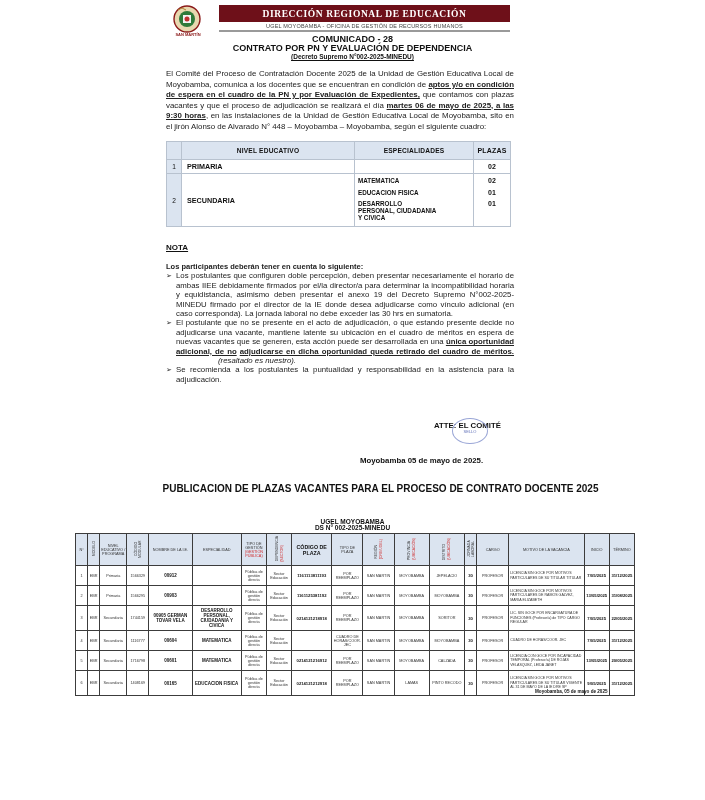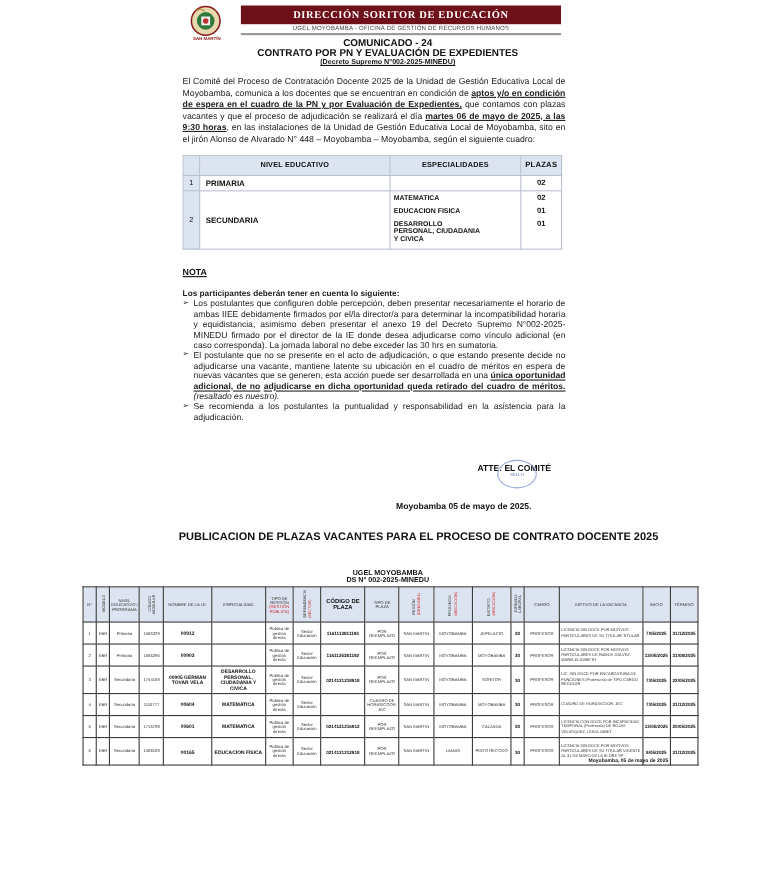--- a/index.html
+++ b/index.html
@@ -35,21 +35,21 @@
   .plz-item { height: 12px; display: flex; align-items: center; justify-content: center; }
   .plz-item.big { height: 26px; align-items: flex-start; padding-top: 2px; }
 
   .nota { position: absolute; left: 166px; top: 243px; font-weight: bold; font-size: 8px; text-decoration: underline; }
   .notes { position: absolute; left: 166px; top: 262px; width: 348px; font-size: 7.8px; line-height: 9.4px; color: #222; }
   .notes .intro { font-weight: bold; font-size: 7.5px; }
   .bullet { position: relative; padding-left: 10px; text-align: justify; }
   .bullet .arrow { position: absolute; left: 0; top: 0; font-size: 7px; }
   .notes b { font-weight: bold; }
   .notes u { text-decoration: underline; }
-  .notes i { font-style: italic; }
+  .notes i { font-style: italic; margin-left: 42px; }
 
   .atte { position: absolute; left: 434px; top: 405px; font-weight: bold; font-size: 7.8px; margin-top: 16px; }
   .seal { position: absolute; left: 452px; top: 418px; width: 34px; height: 24px; border: 1px solid #9aa6d6; border-radius: 50%; color: #6070b8; font-size: 4px; display: flex; align-items: center; justify-content: center; }
   .city-date { position: absolute; left: 360px; top: 456px; font-weight: bold; font-size: 7.8px; }
 
   
   .bt1 { top: 483px; font-size: 10px; margin-left: 28px; }
   .bt2 { top: 506px; font-size: 10px; }
   .bt3 { top: 518px; font-size: 6.5px; }
   .bt4 { top: 524px; font-size: 6.5px; }
@@ -75,26 +75,26 @@
 <div class="page">
 
   <svg class="logo" viewBox="0 0 30 30">
     <circle cx="15" cy="15" r="13" fill="#e8d8b0" stroke="#8b1a1a" stroke-width="1.4"></circle>
     <circle cx="15" cy="15" r="8" fill="#2f7a3a"></circle>
     <rect x="11" y="11" width="8" height="8" fill="#f2f2f2"></rect>
     <circle cx="15" cy="15" r="2.5" fill="#c03030"></circle>
     <path d="M6 6 L10 4 L14 6" stroke="#b08030" fill="none"></path>
   </svg>
   <div class="logo-caption">SAN MARTÍN</div>
-  <div class="banner">DIRECCIÓN SORITOR DE EDUCACIÓN</div>
+  <div class="banner">DIRECCIÓN REGIONAL DE EDUCACIÓN</div>
   <div class="subbanner">UGEL MOYOBAMBA - OFICINA DE GESTIÓN DE RECURSOS HUMANOS</div>
   <div class="subbanner-line"></div>
 
-  <div class="center-title t1">COMUNICADO - 24</div>
-  <div class="center-title t2">CONTRATO POR PN Y EVALUACIÓN DE EXPEDIENTES</div>
+  <div class="center-title t1">COMUNICADO - 28</div>
+  <div class="center-title t2">CONTRATO POR PN Y EVALUACIÓN DE DEPENDENCIA</div>
   <div class="center-title t3">(Decreto Supremo N°002-2025-MINEDU)</div>
 
   <div class="para">
     <span>El Comité del Proceso de Contratación Docente 2025 de la Unidad de Gestión Educativa Local de Moyobamba, comunica a los docentes que se encuentran en condición de </span><b><u>aptos y/o en condición de espera en el cuadro de la PN y por Evaluación de Expedientes,</u></b><span> que contamos con plazas vacantes y que el proceso de adjudicación se realizará el día </span><b><u>martes 06 de mayo de 2025, a las 9:30 horas</u></b><span>, en las instalaciones de la Unidad de Gestión Educativa Local de Moyobamba, sito en el jirón Alonso de Alvarado N° 448 – Moyobamba – Moyobamba, según el siguiente cuadro:</span>
   </div>
 
   <table class="ptable">
     <tbody>
         <tr>
       <th class="num"></th>

